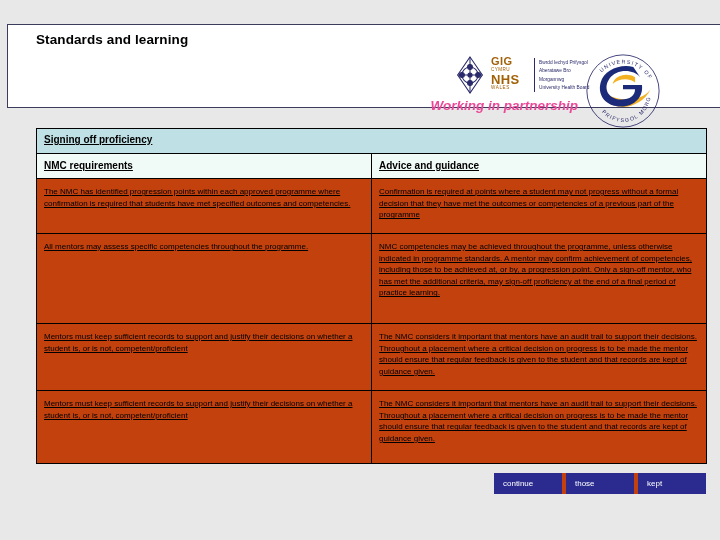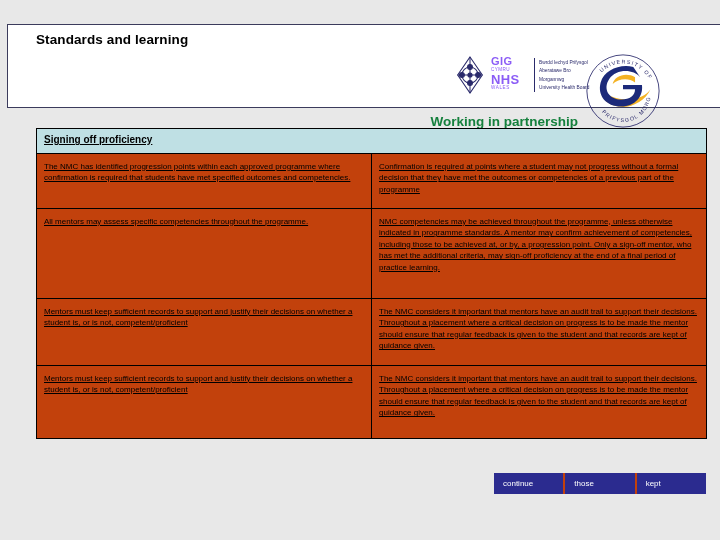--- a/index.html
+++ b/index.html
@@ -44,21 +44,21 @@
   }
   .nhs-celtic {
     position: absolute;
     left: 0; top: 1px;
     width: 38px; height: 38px;
   }
   .nhs-gig {
     position: absolute;
     left: 40px; top: 1px;
     width: 40px; height: 38px;
-    color: #8b5cf6;
+    color: #a16207;
     line-height: 1;
   }
   .nhs-gig .l1 { font-size: 11px; font-weight: bold; letter-spacing: .5px; }
   .nhs-gig .l2 { font-size: 4.6px; letter-spacing: .4px; margin-top: .5px; }
   .nhs-gig .l3 { font-size: 13px; font-weight: bold; letter-spacing: .3px; margin-top: 1px;}
   .nhs-gig .l4 { font-size: 4.6px; letter-spacing: .6px; }
   .nhs-rule {
     position: absolute;
     left: 83px; top: 3px;
     width: 1px; height: 34px;
@@ -67,26 +67,27 @@
   .nhs-words {
     position: absolute;
     left: 88px; top: 4px;
     width: 56px;
     color: #2a2a6b;
     font-size: 4.8px;
     line-height: 1.75;
   }
   .partnership {
     position: absolute;
-    left: 420px; top: 89px;
+    left: 420px; top: 73px;
     width: 150px;
     text-align: right;
     font-size: 13.5px;
-    font-weight: bold;
-    color: #15803d;
+    font-style: italic;
+    font-weight: bold;
+    color: #ec4899;
     white-space: nowrap;
   }
 
   
   .glam-logo {
     position: absolute;
     left: 572px; top: 23px;
     width: 86px; height: 86px;
   }
 
@@ -138,21 +139,21 @@
     display: flex;
   }
   .nav-btn {
     flex: 1 1 0;
     background: #2b2b8f;
     color: #ffffff;
     font-size: 8px;
     display: flex;
     align-items: center;
     padding-left: 9px;
-    border-right: 2px solid #c2410c;
+    border-right: 4px solid #c2410c;
     cursor: pointer;
     user-select: none;
   }
   .nav-btn:last-child { border-right: none; }
 </style>
 </head>
 <body>
 
 <div id="slide">
 
@@ -214,20 +215,24 @@
         <textPath href="#arcBottom" startOffset="22%">PRIFYSGOL MORGANNWG</textPath>
       </text>
     </svg>
   </div>
 
   <table class="content-table">
     <tbody>
       <tr class="row-title">
         <td colspan="2">Signing off proficiency</td>
       </tr>
+      <tr class="row-subhead">
+        <td class="col-left">NMC requirements</td>
+        <td class="col-right">Advice and guidance</td>
+      </tr>
 
       <tr class="row-body h-1">
         <td class="col-left">The NMC has identified progression points within each approved programme where confirmation is required that students have met specified outcomes and competencies.</td>
         <td class="col-right">Confirmation is required at points where a student may not progress without a formal decision that they have met the outcomes or competencies of a previous part of the programme</td>
       </tr>
       <tr class="row-body h-2">
         <td class="col-left">All mentors may assess specific competencies throughout the programme.</td>
         <td class="col-right">NMC competencies may be achieved throughout the programme, unless otherwise indicated in programme standards. A mentor may confirm achievement of competencies, including those to be achieved at, or by, a progression point. Only a sign-off mentor, who has met the additional criteria, may sign-off proficiency at the end of a final period of practice learning.</td>
       </tr>
       <tr class="row-body h-3">

